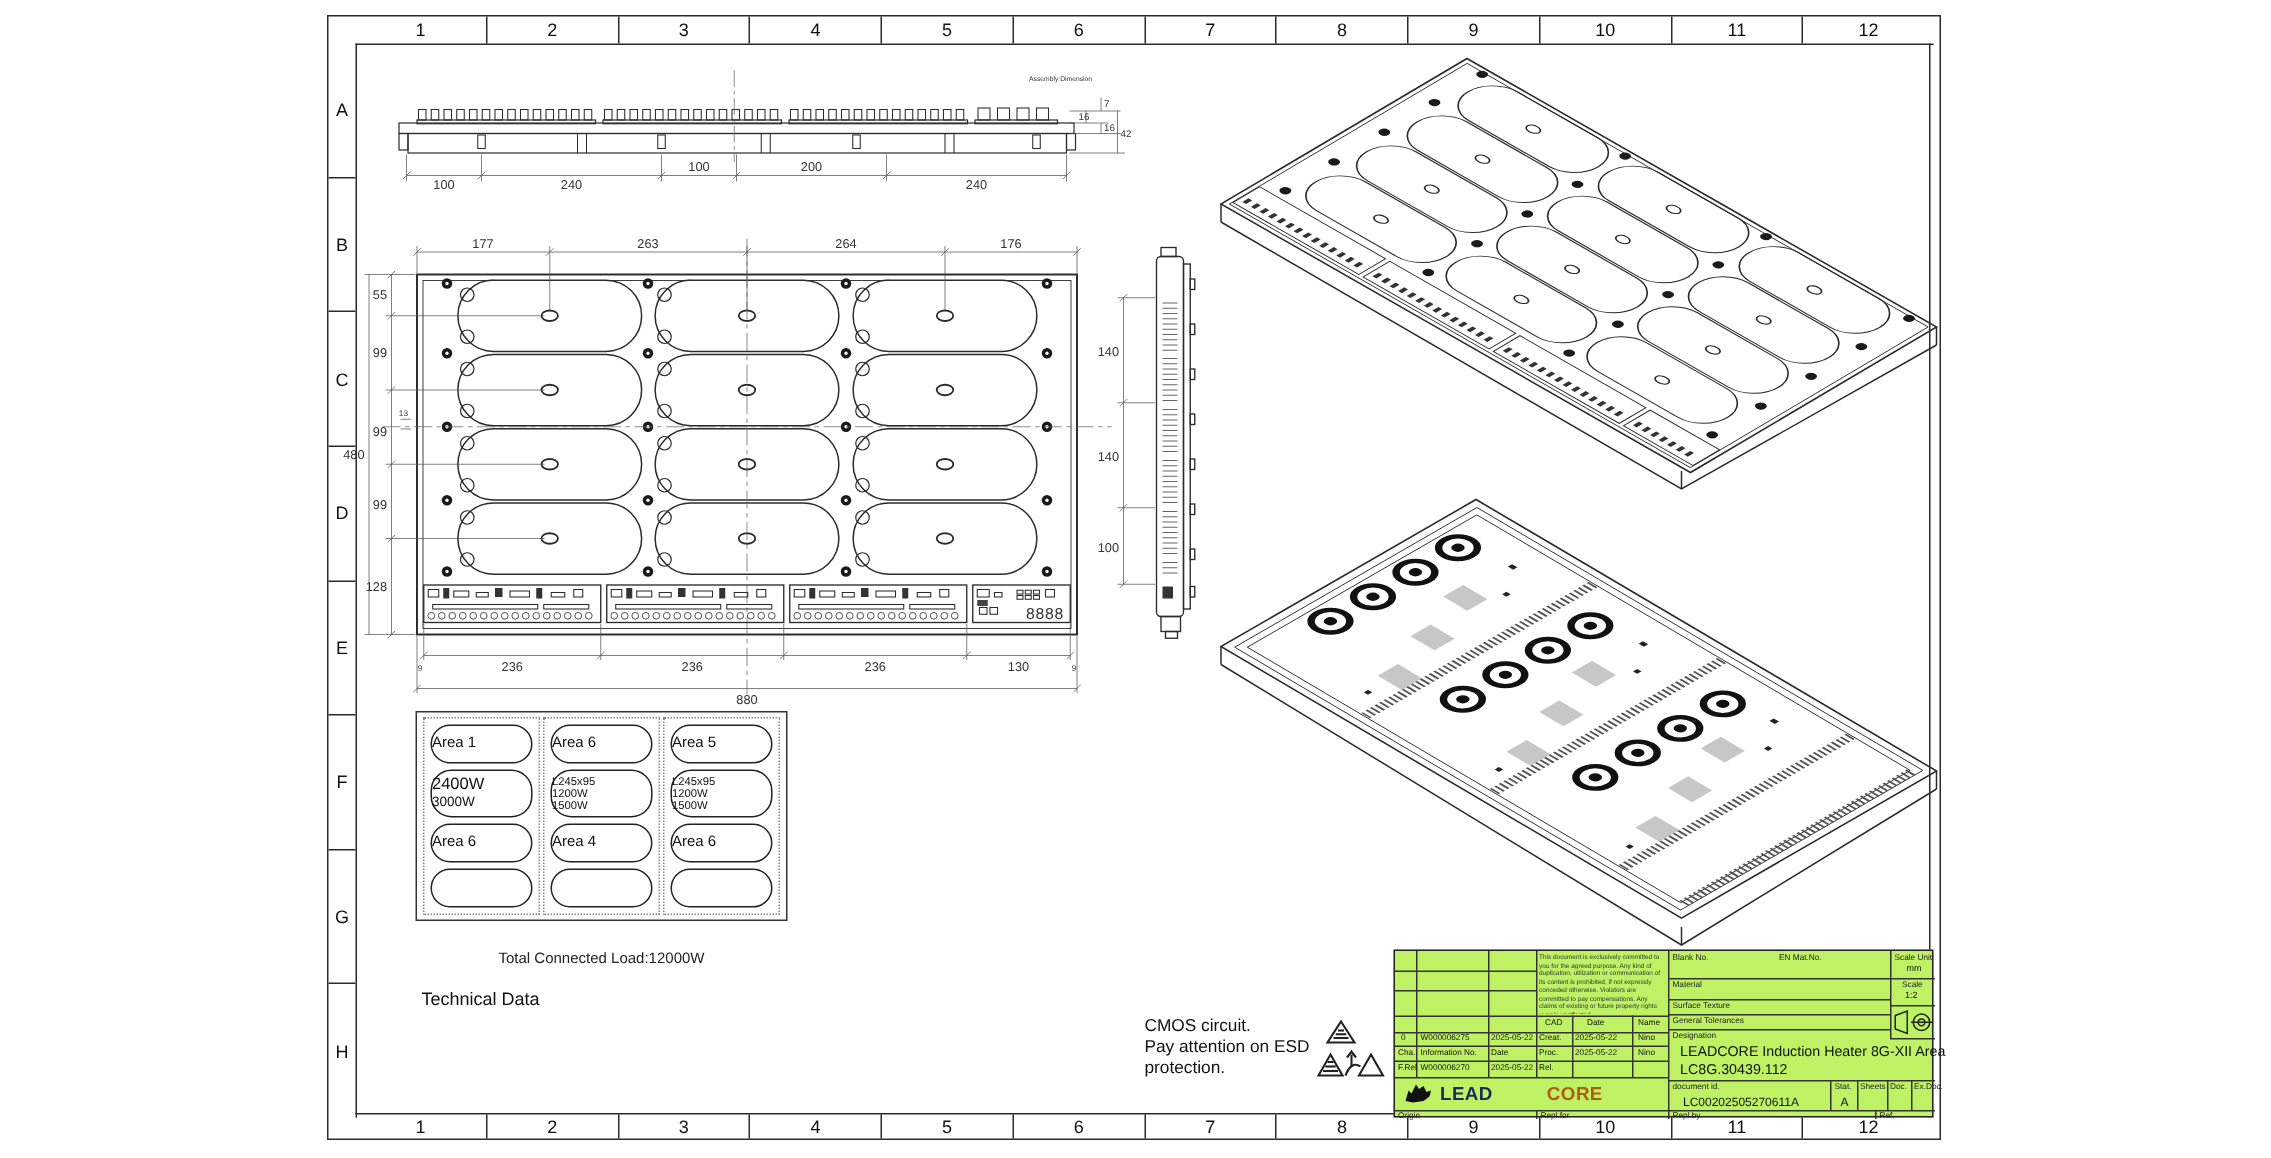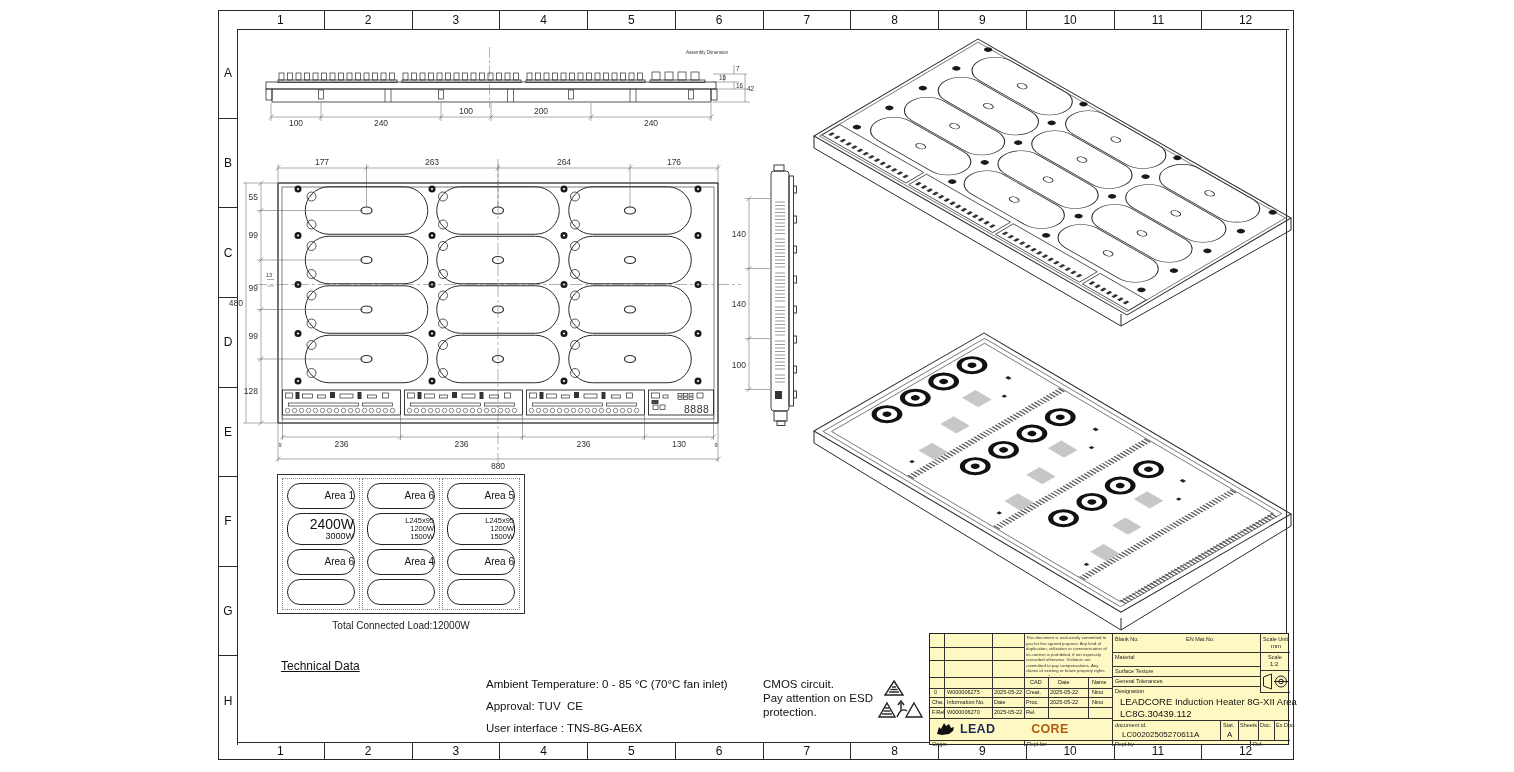--- a/index.html
+++ b/index.html
@@ -20,31 +20,31 @@
   .gr:first-child{border-top:none;}
   .strip-right{position:absolute;right:0;top:18px;width:6px;height:716px;border-left:1px solid #2a2a2a;}
   .inner{position:absolute;left:18px;top:18px;width:1052px;height:716px;}
   svg{position:absolute;overflow:visible;}
   svg text{font-family:"Liberation Sans",sans-serif;fill:#333;}
   
   .atable{position:absolute;left:40px;top:445px;width:248px;height:140px;
           border:1.5px solid #333;box-sizing:border-box;display:flex;padding:3px;background:#fff;}
   .at-col{flex:1;border:1px dotted #888;margin:0 1px;padding:2px 4px;display:flex;flex-direction:column;}
   .zone{border:1.3px solid #222;border-radius:14px;height:26px;margin:2px 0;
-        display:flex;flex-direction:column;align-items:flex-end;justify-content:center;line-height:1.05;}
+        display:flex;flex-direction:column;align-items:flex-start;justify-content:center;line-height:1.05;}
   .zone .t{font-size:10px;color:#111;}
   .zone .p{font-size:7.5px;color:#111;}
-  .at-total{position:absolute;left:40px;top:591px;width:248px;text-align:center;font-size:10px;color:#222;}
+  .at-total{position:absolute;left:40px;top:605px;width:248px;text-align:center;font-size:10px;color:#222;}
   
-  .tech-h{position:absolute;left:44px;top:630px;font-size:12px;color:#111;text-decoration:underline;}
+  .tech-h{position:absolute;left:44px;top:630px;font-size:12px;color:#111;}
   .tech{position:absolute;font-size:11.5px;color:#111;line-height:22px;white-space:pre;}
   .esd{position:absolute;left:526px;top:648px;font-size:11.5px;color:#111;line-height:14px;}
   
   .tb{position:absolute;left:692px;top:604px;width:360px;height:112px;
-      border:1.5px solid #222;box-sizing:border-box;background:#fef9c3;font-size:6px;}
+      border:1.5px solid #222;box-sizing:border-box;background:#bef264;font-size:6px;}
   .tl{position:absolute;background:#333;}
   .tb .lab{position:absolute;font-size:5.5px;color:#222;white-space:nowrap;}
   .tb .val{position:absolute;font-size:7px;color:#111;white-space:nowrap;}
   .tb .big{font-size:9.5px;}
   .disc{position:absolute;left:96px;top:1px;width:84px;height:41px;font-size:4.3px;
         line-height:1.3;color:#333;overflow:hidden;}
   .logo{position:absolute;left:6px;top:86px;width:172px;height:18px;display:flex;align-items:center;}
   .logo .lt{font-size:12.5px;font-weight:bold;letter-spacing:.3px;margin-left:36px;}
 </style>
 </head>
@@ -779,21 +779,21 @@
             <line x1="1290" y1="513" x2="1290" y2="525"></line>
      </g>
    </svg>
 
    <div class="atable">
      <div class="at-col">
        <div class="zone">
               <span class="t">Area 1</span>
             </div>
        <div class="zone" style="height:32px">
-         <span class="p" style="font-size:14px">2400W</span>
+         <span class="p" style="font-size:11px">2400W</span>
          <span class="p" style="font-size:9px">3000W</span>
        </div>
        <div class="zone">
               <span class="t">Area 6</span>
             </div>
        <div class="zone"></div>
      </div>
      <div class="at-col">
        <div class="zone">
               <span class="t">Area 6</span>
@@ -819,21 +819,20 @@
        </div>
        <div class="zone">
               <span class="t">Area 6</span>
             </div>
        <div class="zone"></div>
      </div>
    </div>
    <div class="at-total">Total Connected Load:12000W</div>
 
    <div class="tech-h">Technical Data</div>
-   <div class="tech" style="left:249px;top:644px;"><span>Ambient Temperature: 0 - 85 °C (70°C fan inlet)</span><br><span>Approval: TUV  CE</span><br><span>User interface : TNS-8G-AE6X</span></div>
    <div class="esd">
      <span>CMOS circuit.</span><br>
      <span>Pay attention on ESD</span><br>
      <span>protection.</span>
    </div>
    <svg style="left:640px;top:650px;" width="46" height="44" viewBox="0 0 46 44">
      <g stroke="#222" stroke-width="1.4" fill="none">
        <polygon points="17,2 26,16 8,16"></polygon>
        <line x1="12" y1="13" x2="22" y2="13"></line>
             <line x1="13.5" y1="10.5" x2="20.5" y2="10.5"></line>

